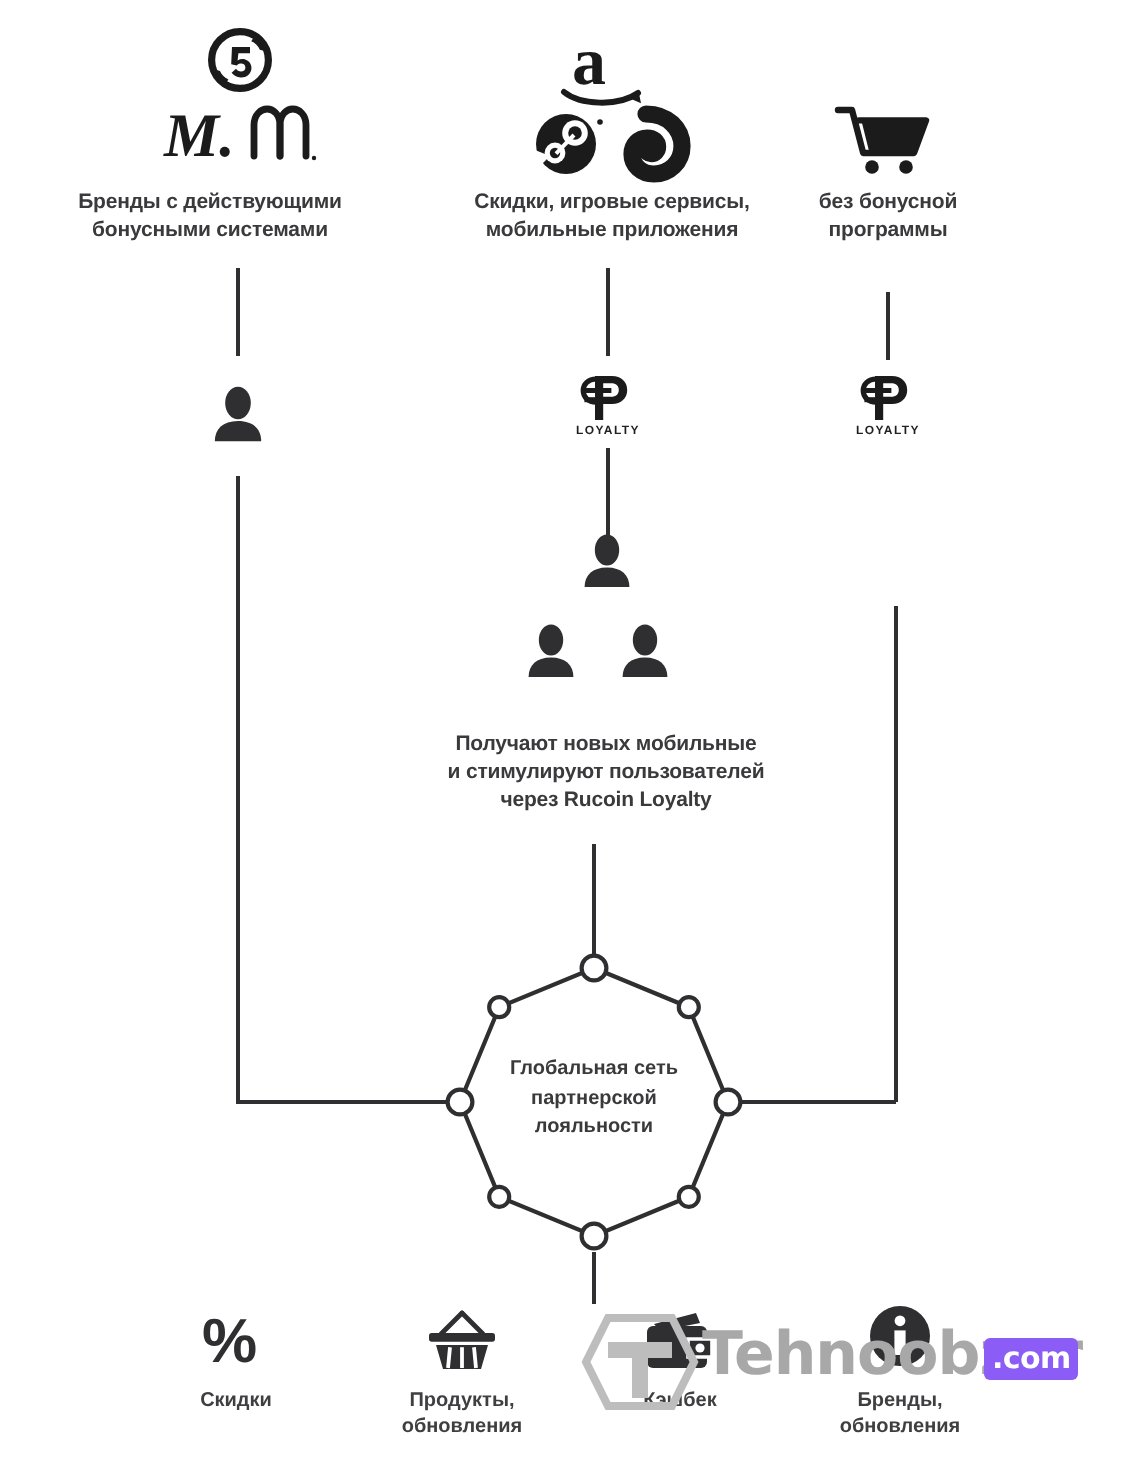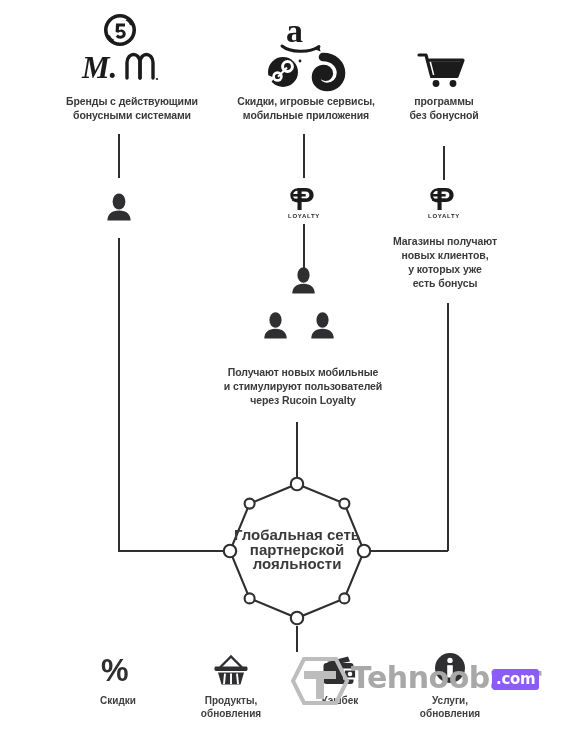--- a/index.html
+++ b/index.html
@@ -41,21 +41,21 @@
     position: absolute;
     text-align: center;
     font-size: 6px;
     font-weight: 700;
     letter-spacing: 0.7px;
     color: #231f20;
   }
   .octa-text {
     position: absolute;
     text-align: center;
-    font-size: 15px;
+    font-size: 10px;
     line-height: 14.5px;
     font-weight: 700;
     color: #3a3a3c;
   }
 
   
   .vline {
     position: absolute;
     width: 1.6px;
     background: #2f2f31;
@@ -122,21 +122,21 @@
         <text x="10" y="64" font-family="'Liberation Serif', serif" font-size="31" font-style="italic" font-weight="700" fill="#1b1b1b">M.</text>
       </g>
 
       <g fill="none" stroke="#1b1b1b" stroke-width="3.4" stroke-linecap="round">
         <path d="M55 64 L55 48.5 C55 43.2 58.6 40.5 61.6 40.5 C64.6 40.5 68.0 43.2 68.0 48.5 L68.0 64"></path>
         <path d="M68.0 64 L68.0 48.5 C68.0 43.2 71.4 40.5 74.4 40.5 C77.4 40.5 81 43.2 81 48.5 L81 64"></path>
       </g>
       <circle cx="85" cy="65" r="1.1" fill="#1b1b1b"></circle>
     </svg>
   </div>
-  <div class="caption" style="left:32px; top:94px; width:200px;">
+  <div class="caption" style="left:5px; top:94px; width:200px;">
     <div>Бренды с действующими</div>
     <div>бонусными системами</div>
   </div>
 
   <div class="iconbox" style="left:262px; top:12px;">
     <svg width="86" height="76" viewBox="0 0 86 76">
 
       <g>
         <text x="24" y="30" font-family="'Liberation Serif', serif" font-size="34" font-weight="700" fill="#1b1b1b">a</text>
         <path d="M20 34 C28 40.5 47 41.5 57 34.5" fill="none" stroke="#1b1b1b" stroke-width="3" stroke-linecap="round"></path>
@@ -166,22 +166,22 @@
 
   <div class="iconbox" style="left:418px; top:52px;">
     <svg width="50" height="40" viewBox="0 0 50 40">
       <path d="M1 3 L8 3 L13.6 24.5 L39 24.5 L45 8.2 L11.5 8.2" fill="none" stroke="#1b1b1b" stroke-width="3.2" stroke-linejoin="round" stroke-linecap="round"></path>
       <path d="M13 9.5 L44 9.5 L39 23.5 L16.5 23.5 Z" fill="#1b1b1b"></path>
       <circle cx="18" cy="31.5" r="3.4" fill="#1b1b1b"></circle>
       <circle cx="35" cy="31.5" r="3.4" fill="#1b1b1b"></circle>
     </svg>
   </div>
   <div class="caption" style="left:381px; top:94px; width:126px;">
+    <div>без бонусной</div>
     <div>программы</div>
-    <div>без бонусной</div>
   </div>
 
   <div class="vline" style="left:118px; top:134px; height:44px;"></div>
   <div class="vline" style="left:303px; top:134px; height:44px;"></div>
   <div class="vline" style="left:443px; top:146px; height:34px;"></div>
 
   <div class="iconbox" style="left:106px; top:192px;">
     <svg width="26" height="30" viewBox="0 0 26 30">
       <ellipse cx="13" cy="9.5" rx="6.4" ry="8.1" fill="#2f2f31"></ellipse>
       <path d="M13 18.5 C20.6 18.5 24.6 22.6 24.6 28.6 L1.4 28.6 C1.4 22.6 5.4 18.5 13 18.5 Z" fill="#2f2f31"></path>
@@ -232,26 +232,20 @@
     <svg width="30" height="26" viewBox="0 0 30 26">
       <path d="M8.5 2 L17 2 C21.6 2 24.6 4.9 24.6 9 C24.6 13.1 21.6 16 17 16 L12.6 16 L12.6 24 L8.5 24 Z
                M12.6 5.6 L12.6 12.4 L16.6 12.4 C19.0 12.4 20.4 11.1 20.4 9 C20.4 6.9 19.0 5.6 16.6 5.6 Z" fill="#1b1b1b"></path>
       <rect x="3.2" y="8.0" width="13.5" height="2.5" fill="#1b1b1b"></rect>
       <rect x="3.2" y="12.6" width="13.5" height="2.5" fill="#1b1b1b"></rect>
       <path d="M9 3.5 C5.2 3.5 2.6 6.0 2.6 9.3 C2.6 12.6 5.2 15.1 9 15.1" fill="none" stroke="#1b1b1b" stroke-width="2.6"></path>
     </svg>
   </div>
   <div class="loyalty-word" style="left:412px; top:213px; width:64px;">LOYALTY</div>
 
-  <div class="caption" style="left:381px; top:234px; width:128px;">
-    <div>Магазины получают</div>
-    <div>новых клиентов,</div>
-    <div>у которых уже</div>
-    <div>есть бонусы</div>
-  </div>
 
   <div class="vline" style="left:118px; top:238px; height:313px;"></div>
   <div class="hline" style="left:118px; top:550px; width:112px;"></div>
 
   <div class="vline" style="left:447px; top:303px; height:248px;"></div>
   <div class="hline" style="left:360px; top:550px; width:88px;"></div>
 
   <div class="iconbox" style="left:218px; top:472px;">
     <svg width="158" height="158" viewBox="0 0 158 158">
       <g fill="none" stroke="#2f2f31" stroke-width="2.1">
@@ -318,21 +312,21 @@
   </div>
 
   <div class="iconbox" style="left:434px; top:652px;">
     <svg width="32" height="32" viewBox="0 0 32 32">
       <circle cx="16" cy="16" r="15" fill="#2f2f31"></circle>
       <circle cx="16" cy="8.4" r="2.7" fill="#ffffff"></circle>
       <path d="M13.2 13.2 L18.8 13.2 L18.8 25.5 L13.2 25.5 Z" fill="#ffffff"></path>
     </svg>
   </div>
   <div class="label-bottom" style="left:400px; top:694px; width:100px;">
-    <div>Услуги,</div>
+    <div>Бренды,</div>
     <div>обновления</div>
   </div>
 
   <div id="watermark">
     <svg width="62" height="48" viewBox="0 0 62 48">
       <path d="M17 2 L49 2 L60 24 L49 46 L17 46 L6 24 Z" fill="none" stroke="#bdbdbd" stroke-width="4"></path>
       <path d="M17 14 L49 14 L49 22 L37 22 L37 42 L29 42 L29 22 L17 22 Z" fill="#bdbdbd"></path>
     </svg>
     <span class="wm-text">Tehnoobzor</span>
     <span class="wm-com">.com</span>

